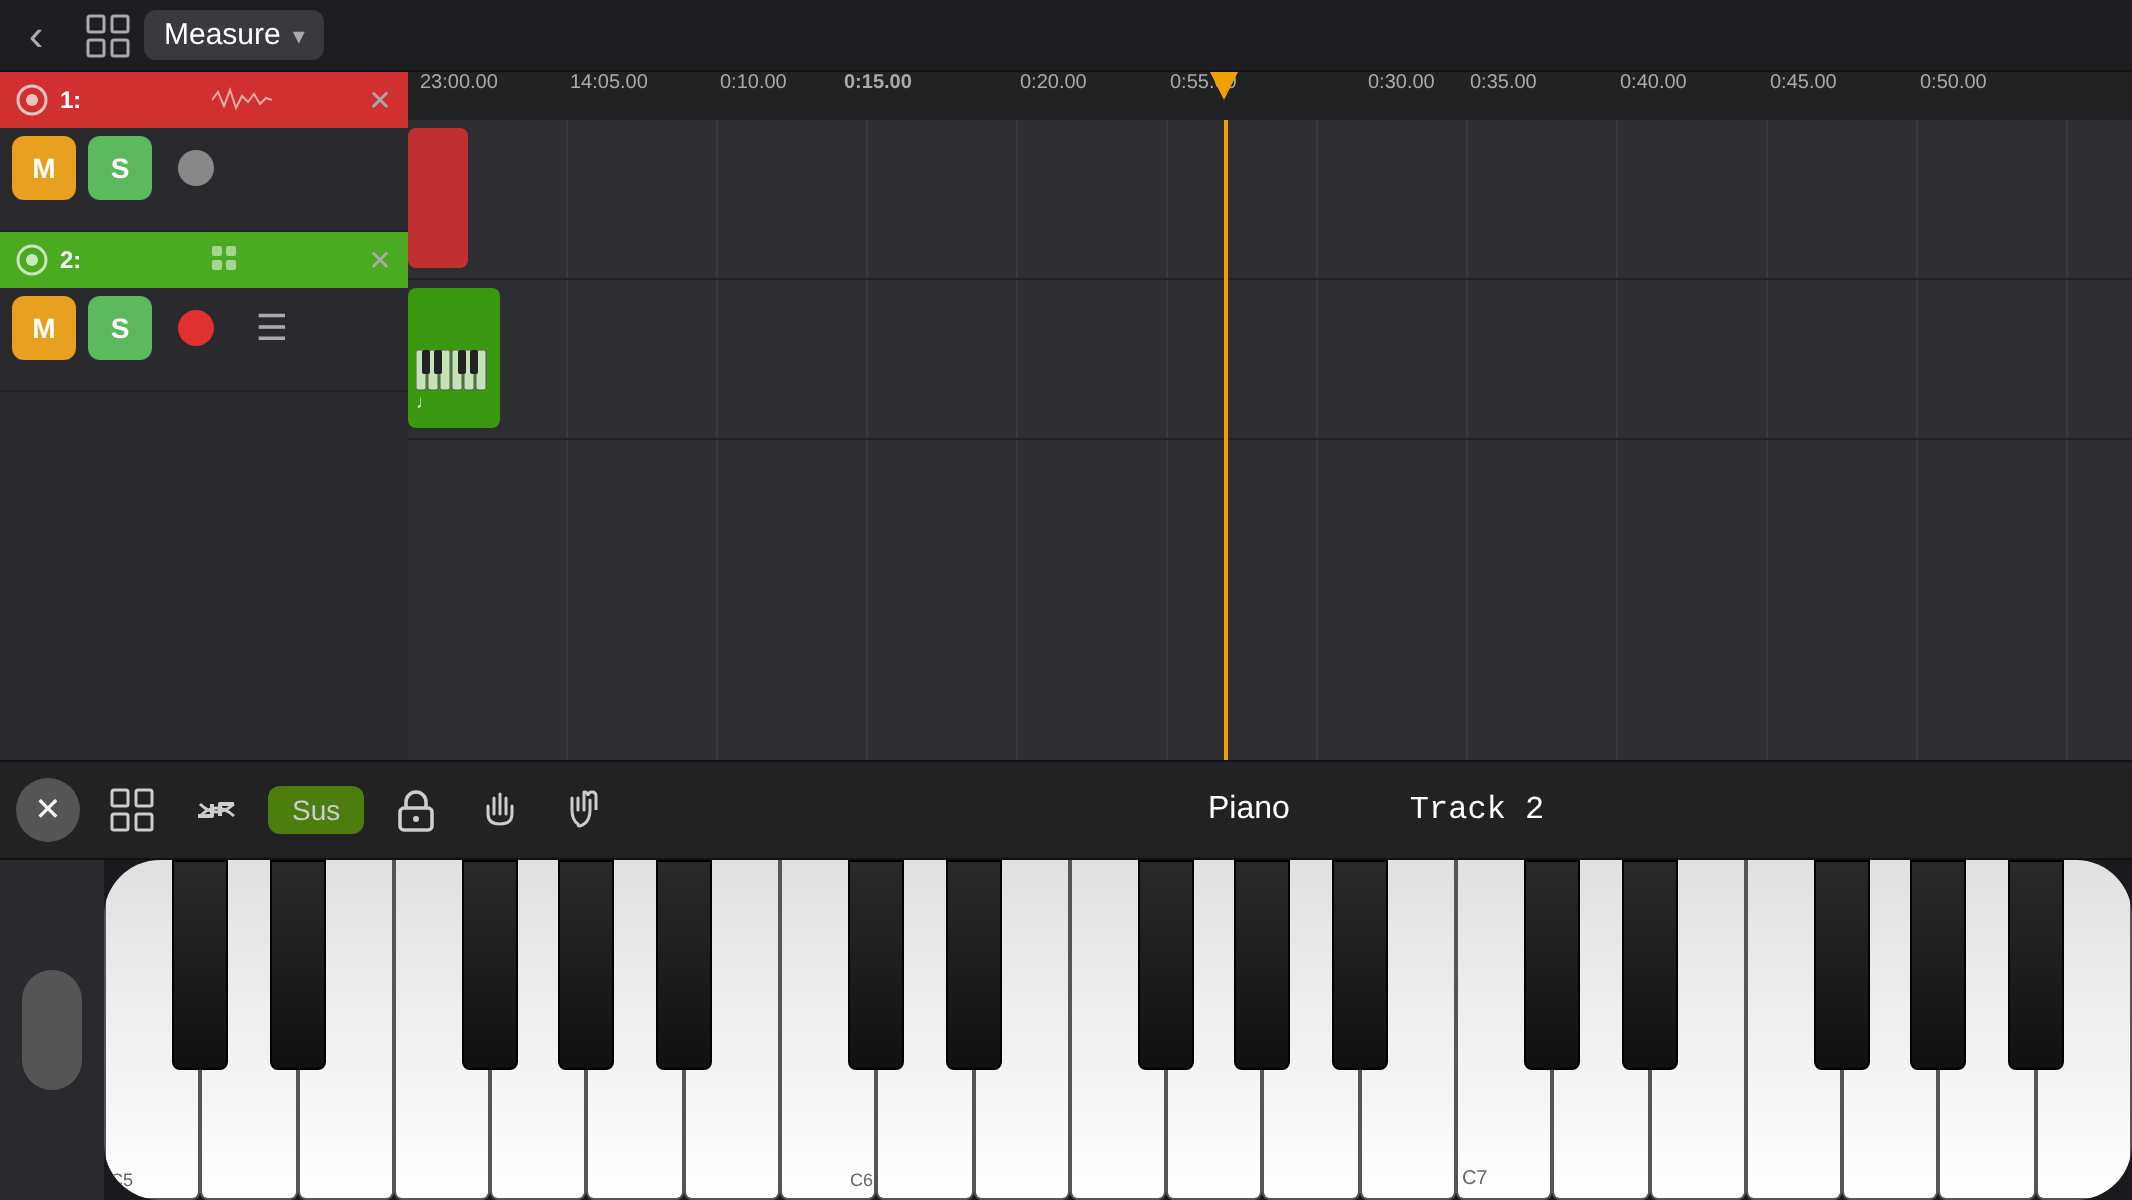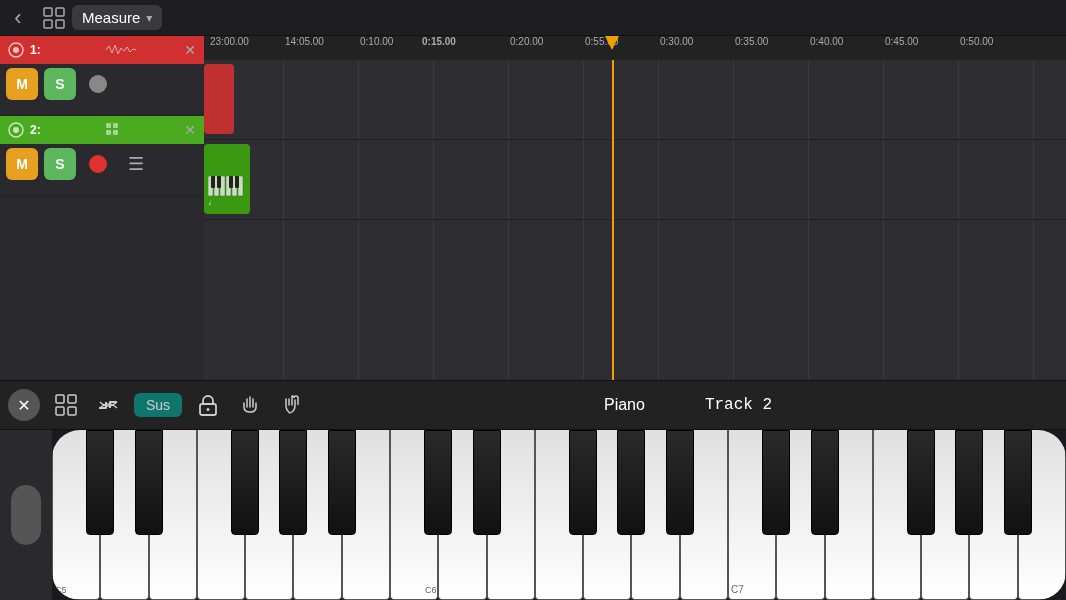--- a/index.html
+++ b/index.html
@@ -162,21 +162,21 @@
     .ctrl-close {
       width: 32px; height: 32px; background: #555; border-radius: 50%;
       display: flex; align-items: center; justify-content: center; cursor: pointer;
       color: #fff; font-size: 16px;
     }
     .ctrl-btn {
       width: 32px; height: 32px; display: flex; align-items: center; justify-content: center;
       cursor: pointer; color: #ccc; font-size: 18px;
     }
     .ctrl-label {
-      background: #0f766e; border-radius: 6px; padding: 4px 12px;
+      background: #4d7c0f; border-radius: 6px; padding: 4px 12px;
       color: #ccc; font-size: 14px; cursor: pointer;
     }
 
     
     .piano-area {
       height: 170px;
       background: #1a1a1e;
       display: flex;
       align-items: stretch;
       position: relative;
@@ -286,21 +286,21 @@
 
       <div style="position:absolute;left:408px;top:0;z-index:10;">
         <div style="width:0;height:0;border-left:7px solid transparent;border-right:7px solid transparent;border-top:14px solid #f0a000;transform:translateX(-7px);"></div>
       </div>
       <div class="ruler-mark" style="left:4px;">23:00.00</div>
       <div class="ruler-mark" style="left:79px;">14:05.00</div>
       <div class="ruler-mark" style="left:154px;">0:10.00</div>
       <div class="ruler-mark" style="left:216px;font-weight:bold;">0:15.00</div>
       <div class="ruler-mark" style="left:304px;">0:20.00</div>
       <div class="ruler-mark" style="left:379px;">0:55.00</div>
-      <div class="ruler-mark" style="left:454px;">0:30.00</div>
+      <div class="ruler-mark" style="left:478px;">0:30.00</div>
       <div class="ruler-mark" style="left:529px;">0:35.00</div>
       <div class="ruler-mark" style="left:604px;">0:40.00</div>
       <div class="ruler-mark" style="left:679px;">0:45.00</div>
       <div class="ruler-mark" style="left:754px;">0:50.00</div>
     </div>
 
     <div class="timeline-tracks" style="position:relative;height:320px;">
 
       <div class="grid-lines">
         <div class="grid-line-v" style="left:79px"></div>

